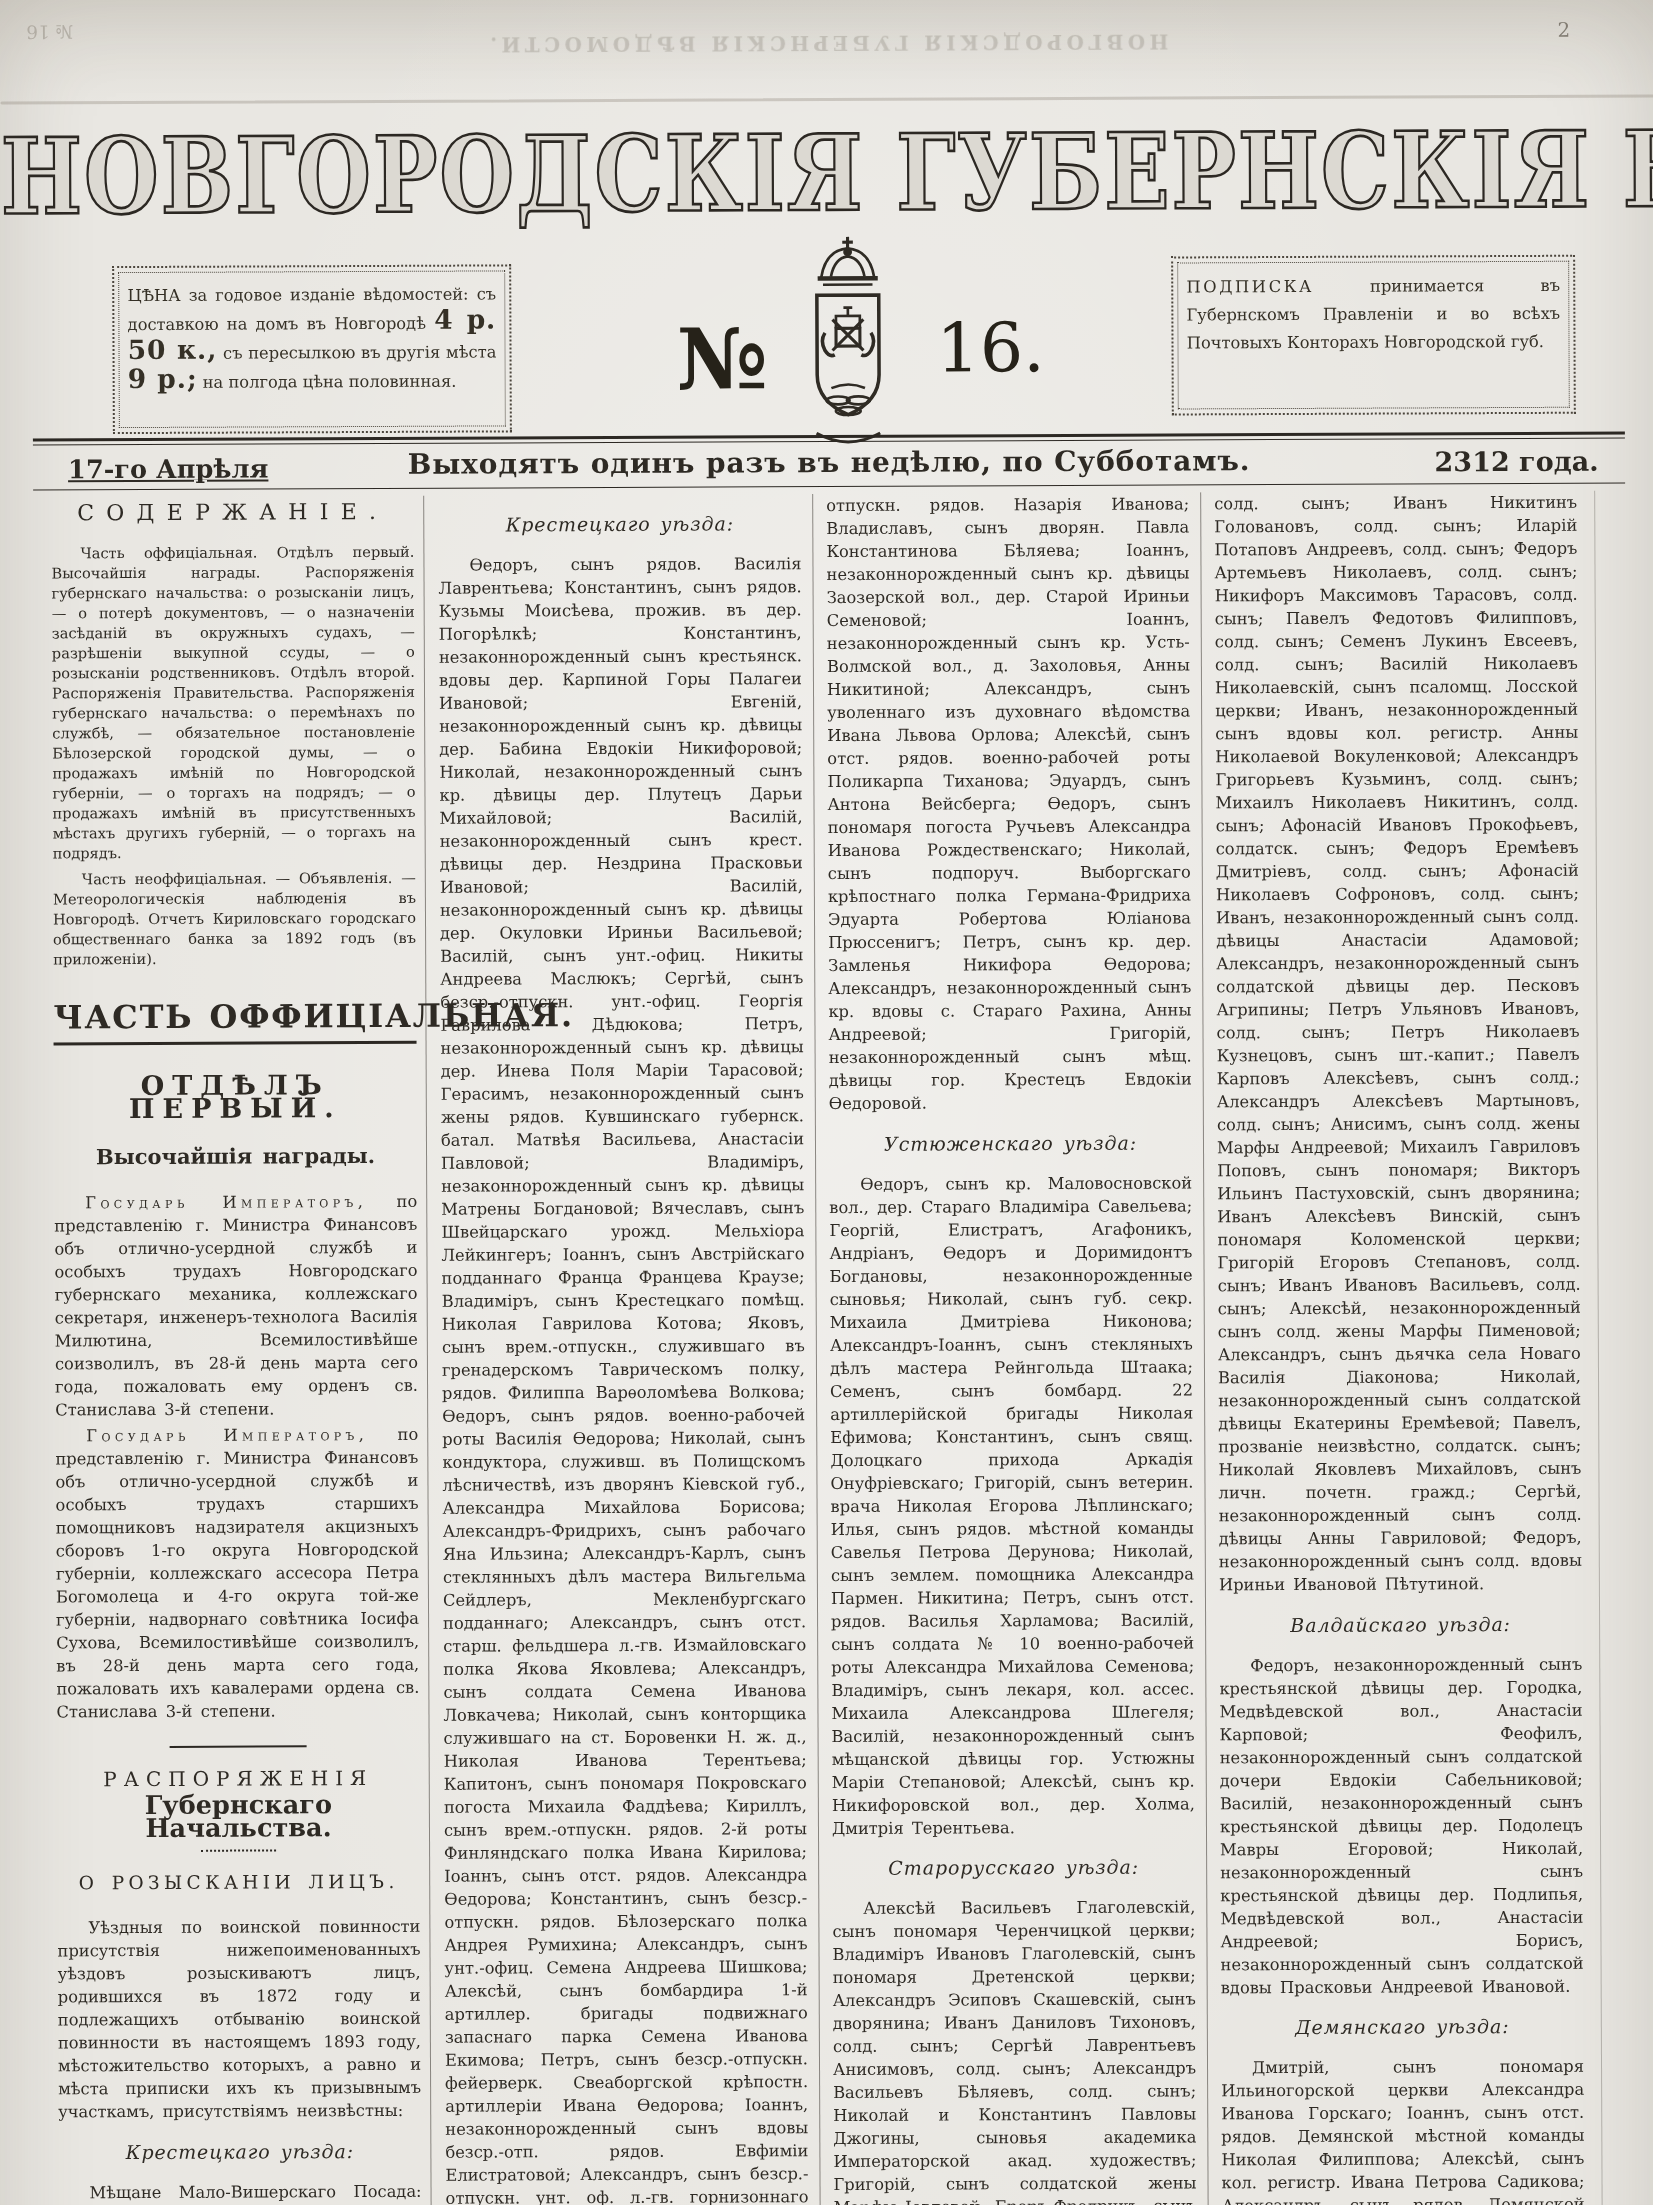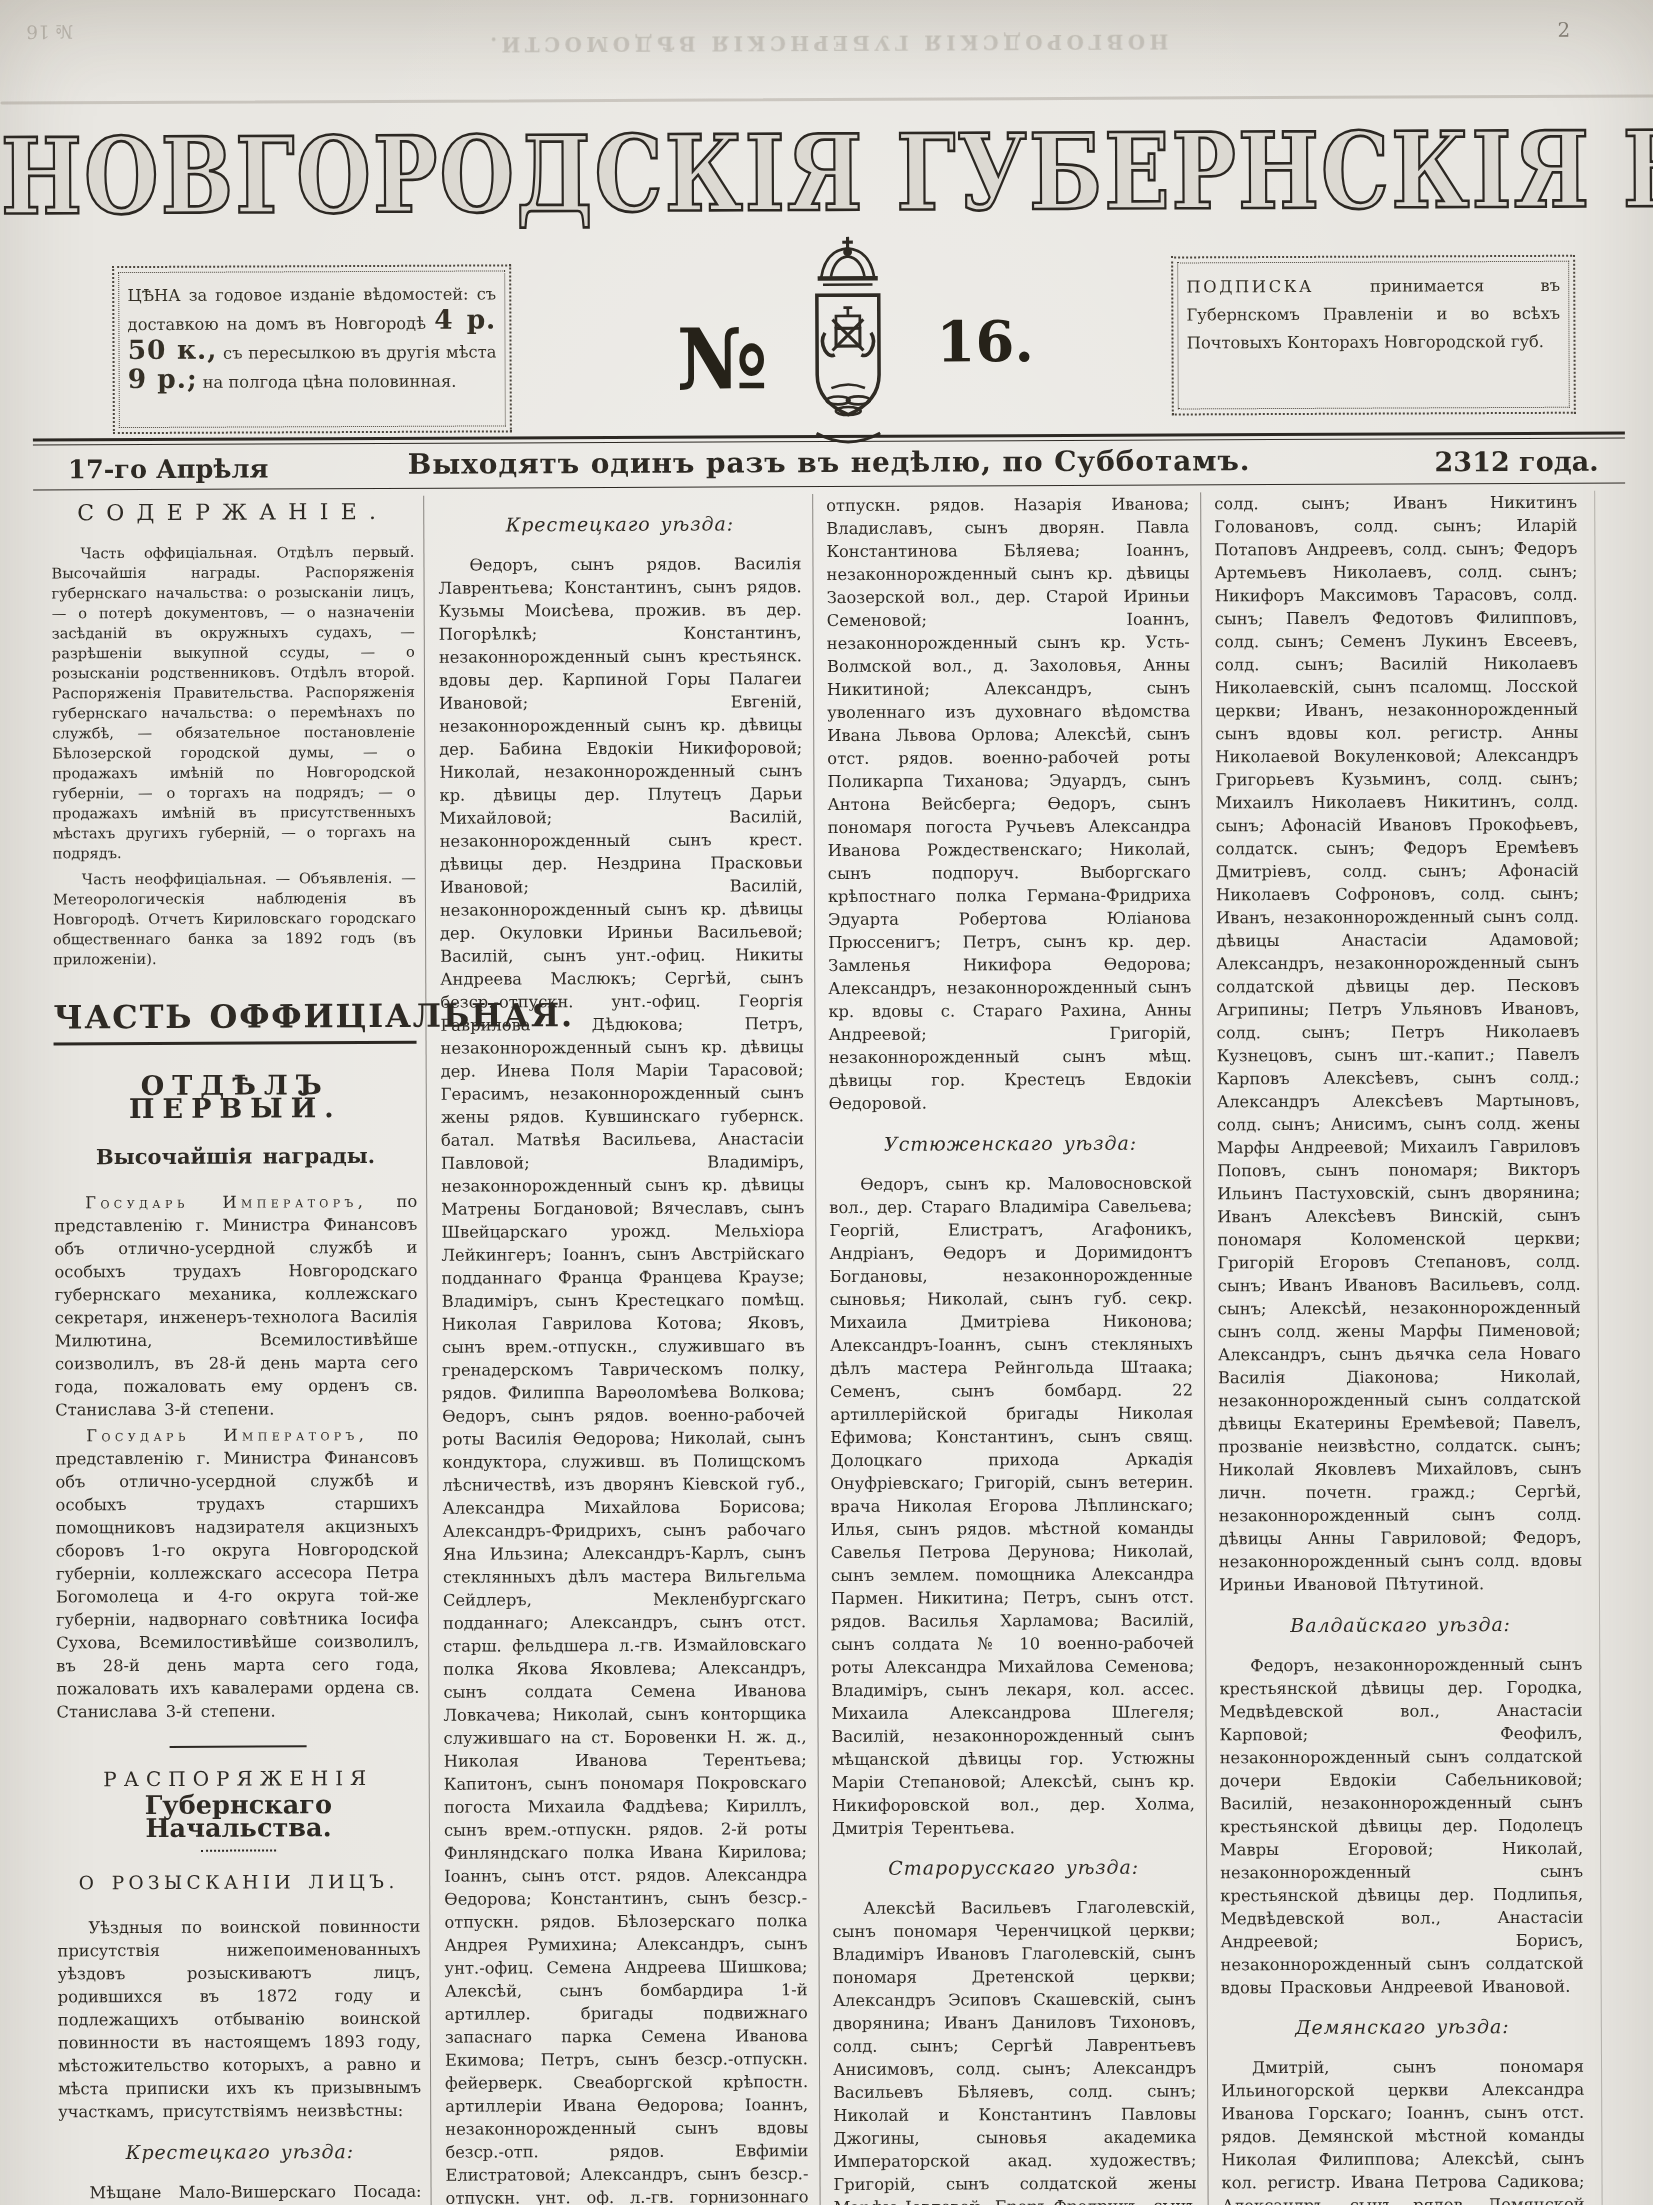--- a/index.html
+++ b/index.html
@@ -39,28 +39,28 @@
     padding:15px 13.2px; box-sizing:border-box; text-align:justify;
     font-size:16.3px; line-height:25px; color:#353026;
   }
   .box-price{left:111px; top:263px; width:399px; height:168px;}
   .box-subscr{left:1170px; top:258px; width:404px; height:159px; line-height:28px;}
   .obox .big{font-size:26.5px; font-weight:bold; letter-spacing:0.9px;}
   .obox .lead{font-weight:normal; letter-spacing:2.6px;}
 
   
   .no-sign{position:absolute; left:675px; top:309px; font-size:84px; font-weight:bold; color:#262219;}
-  .no-val {position:absolute; left:935px; top:309px; font-size:56px; font-weight:bold; color:#262219;}
+  .no-val {position:absolute; left:935px; top:309px; font-size:68px; font-weight:normal; color:#262219;}
   .crest{position:absolute; left:789px; top:229px; width:115px; height:221px;}
 
   
   .rule-heavy{position:absolute; left:31px; width:1592px; top:435px; height:3.1px;
     border-top:3.5px solid #2c2823; border-bottom:1.3px solid #2c2823;}
   .dateline{position:absolute; left:31px; top:446px; width:1592px; height:38px;}
-  .dl-left{position:absolute; left:35px; top:5.3px; font-size:25.6px; font-weight:bold;}
+  .dl-left{position:absolute; left:35px; top:5.3px; font-size:25.6px; font-weight:bold;text-decoration:underline;}
   .dl-center{position:absolute; left:0; width:100%; text-align:center; top:0; font-size:28px; font-weight:bold; letter-spacing:0.9px;}
   .dl-right{position:absolute; right:26.5px; top:2.6px; font-size:27px; font-weight:bold;}
   .rule-thin{position:absolute; left:31px; width:1592px; top:486px; border-top:1.8px solid #2c2823;}
 
   
   .colsep{position:absolute; top:494px; height:2046px; width:1.3px; background:#55504a; opacity:.65;}
   .sep1{left:421px;} .sep2{left:810px;} .sep3{left:1198px;}
   .sep4{left:1592px; opacity:.35;}
   .columns{position:absolute; top:494px; left:0; width:100%; height:2051px;}
   .col{position:absolute; top:0; width:363px; text-align:justify; font-size:16.3px; line-height:23px; word-spacing:3.1px; color:#2e2a24;}

